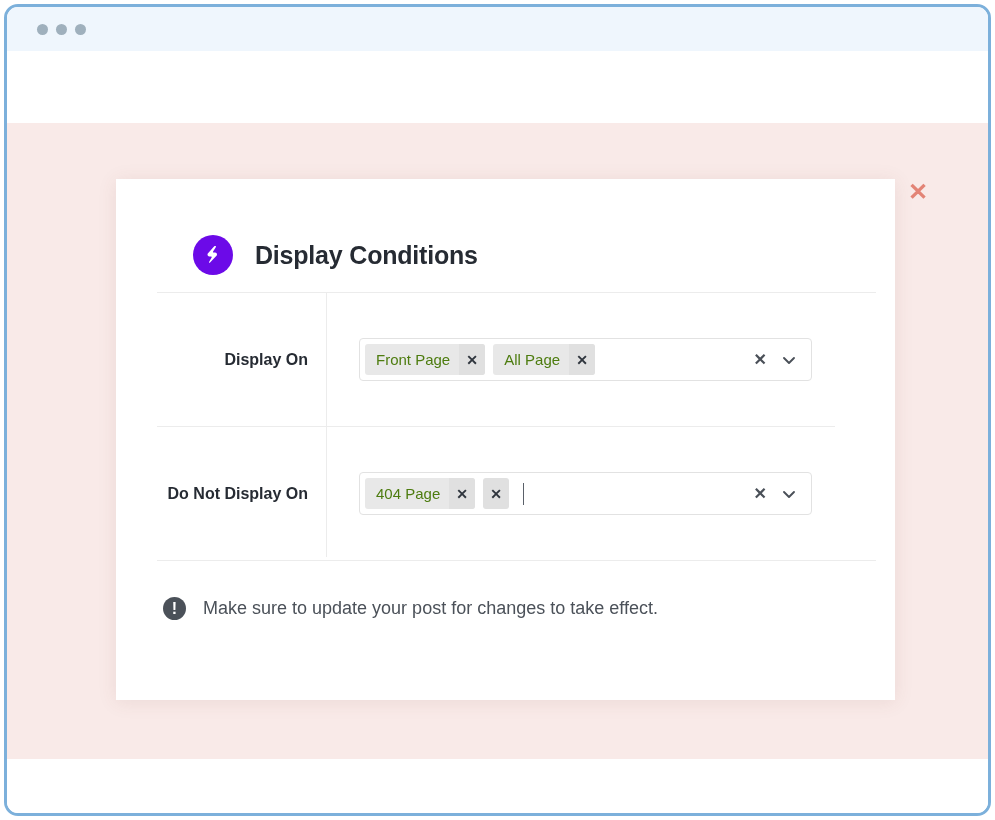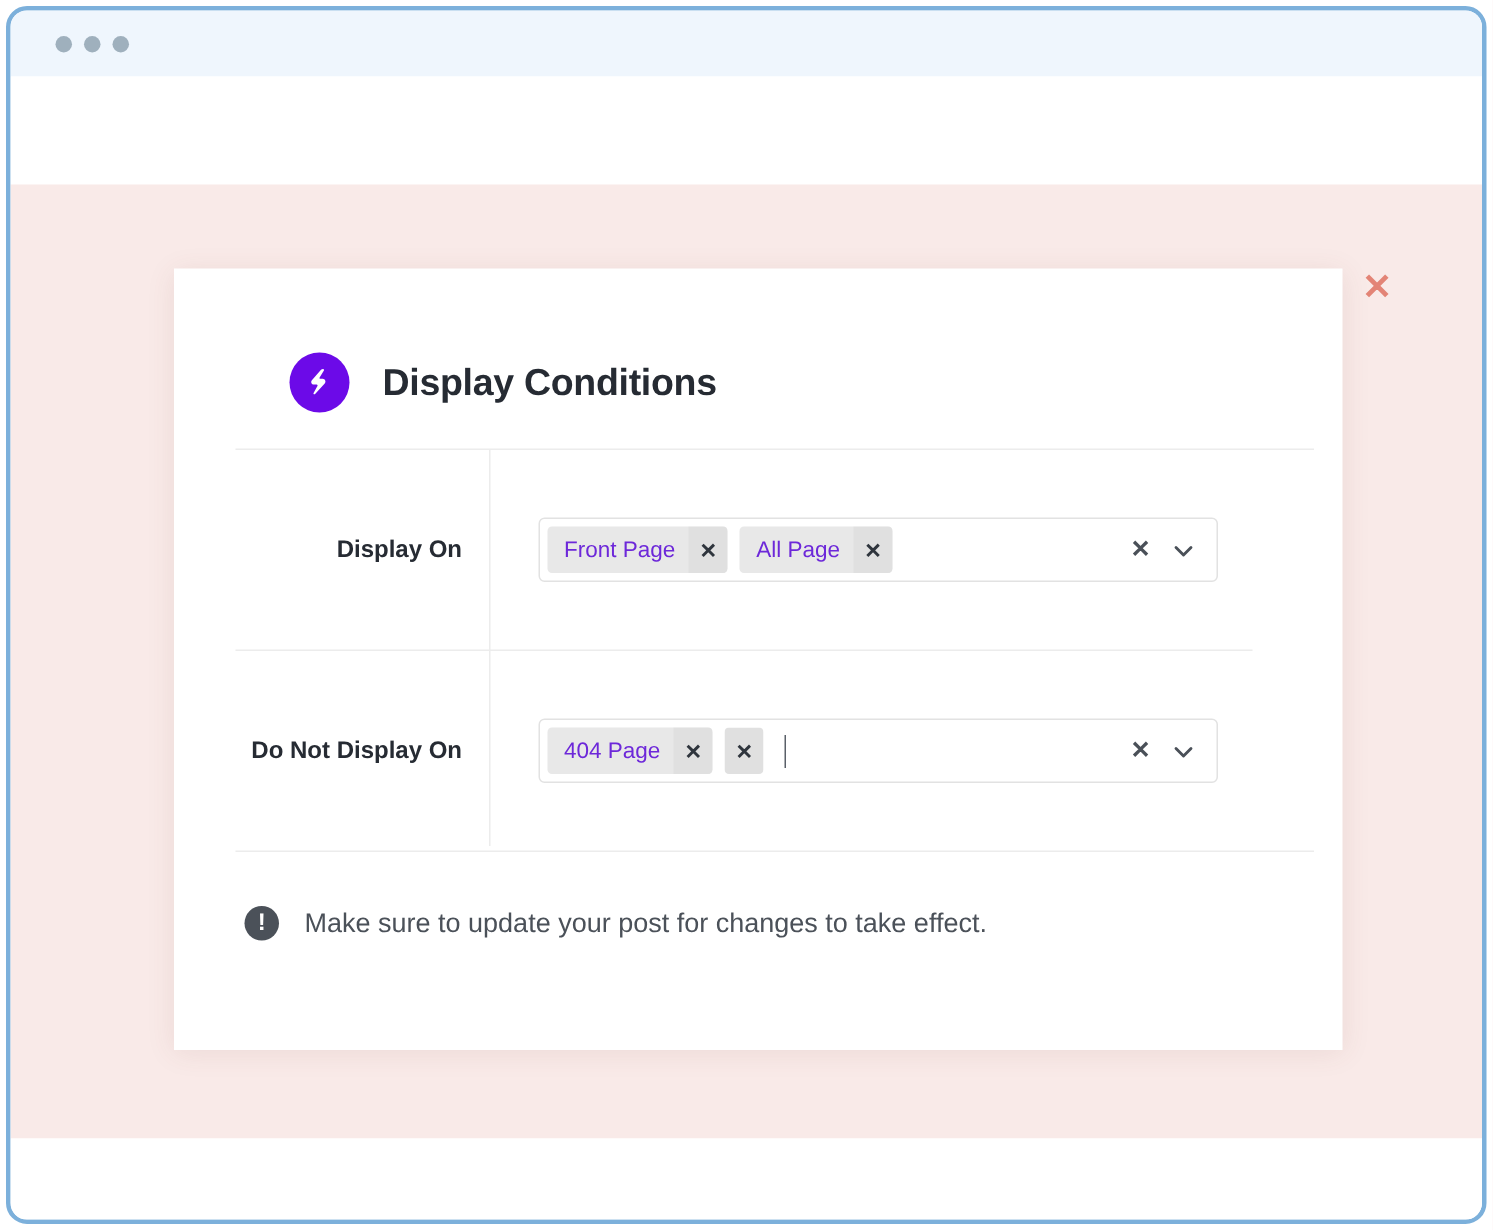--- a/index.html
+++ b/index.html
@@ -120,21 +120,21 @@
   .modal-title {
     font-size: 25px;
     font-weight: bold;
     color: #262b33;
     letter-spacing: -0.2px;
   }
 
   
   .form-area {
     position: relative;
-    margin: 24px 19px 0 41px;
+    margin: 17px 19px 0 41px;
   }
 
   .hr {
     height: 1px;
     background: #ececec;
   }
   .hr.short { margin-right: 41px; }
 
   .vline {
     position: absolute;
@@ -193,21 +193,21 @@
     border-radius: 3px;
     height: 31px;
     overflow: hidden;
   }
 
   .tag-label {
     display: flex;
     align-items: center;
     padding: 0 9px 0 11px;
     font-size: 15px;
-    color: #6d28d9;
+    color: #4d7c0f;
     white-space: nowrap;
   }
 
   .tag-remove {
     display: flex;
     align-items: center;
     justify-content: center;
     width: 26px;
     background: #e0e0e0;
     color: #2f353d;

